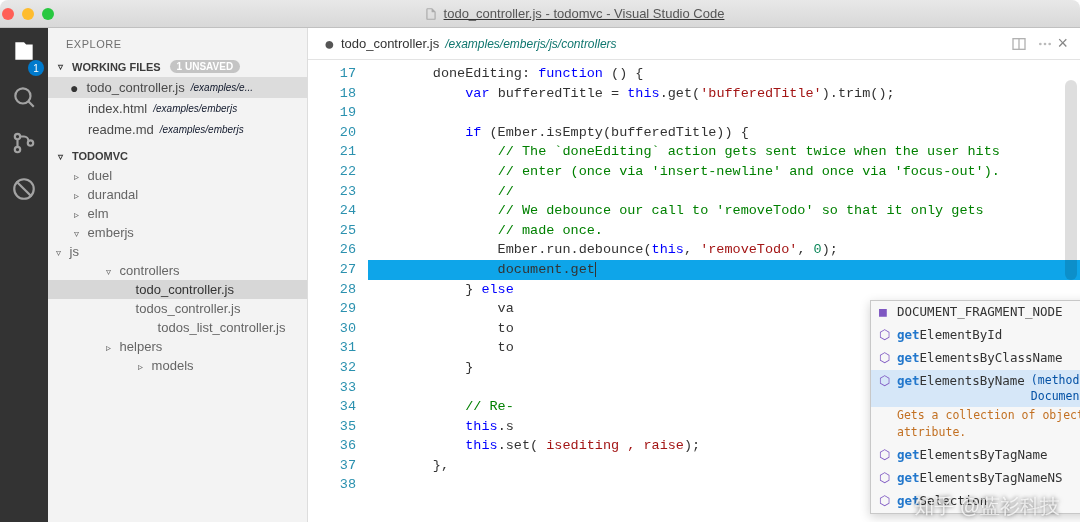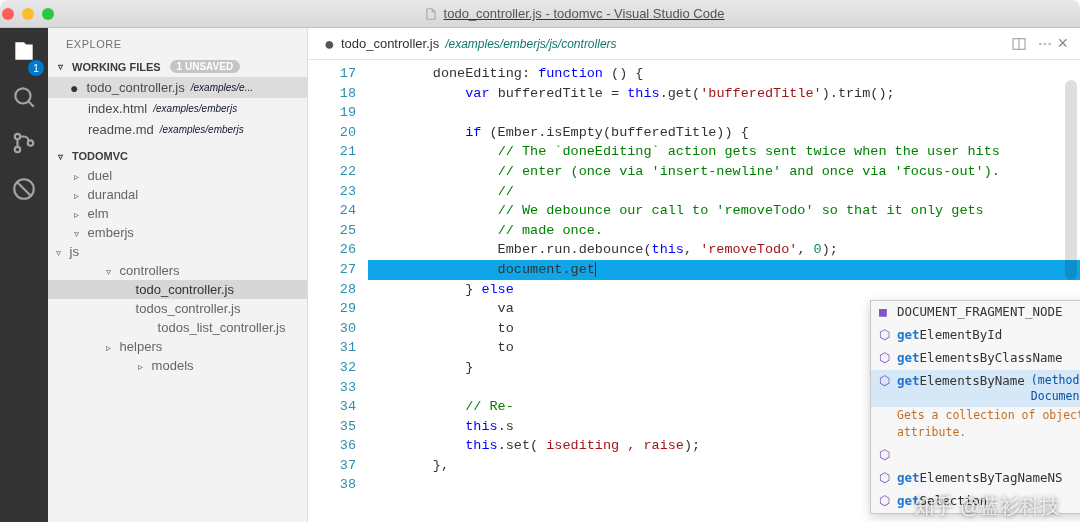--- a/index.html
+++ b/index.html
@@ -205,20 +205,21 @@
             <span><span class="match">get</span>ElementsByClassName</span>
           </div>
           <div class="item sel">
             <span class="bullet">⬡</span>
             <span><span class="match">get</span>ElementsByName</span> 
             <span style="color:#0451a5;font-size:11.5px">(method) Document.getElementsByName(elementName:</span>
           </div>
           <div class="docs"><span class="desc">Gets a collection of objects based on the value of the NAME or ID attribute.</span></div>
           <div class="item">
             <span class="bullet">⬡</span>
+            <span><span class="match">get</span>ElementsByTagName</span>
           </div>
           <div class="item">
             <span class="bullet">⬡</span>
             <span><span class="match">get</span>ElementsByTagNameNS</span>
           </div>
           <div class="item">
             <span class="bullet">⬡</span>
             <span><span class="match">get</span>Selection</span>
           </div>
         </div>

